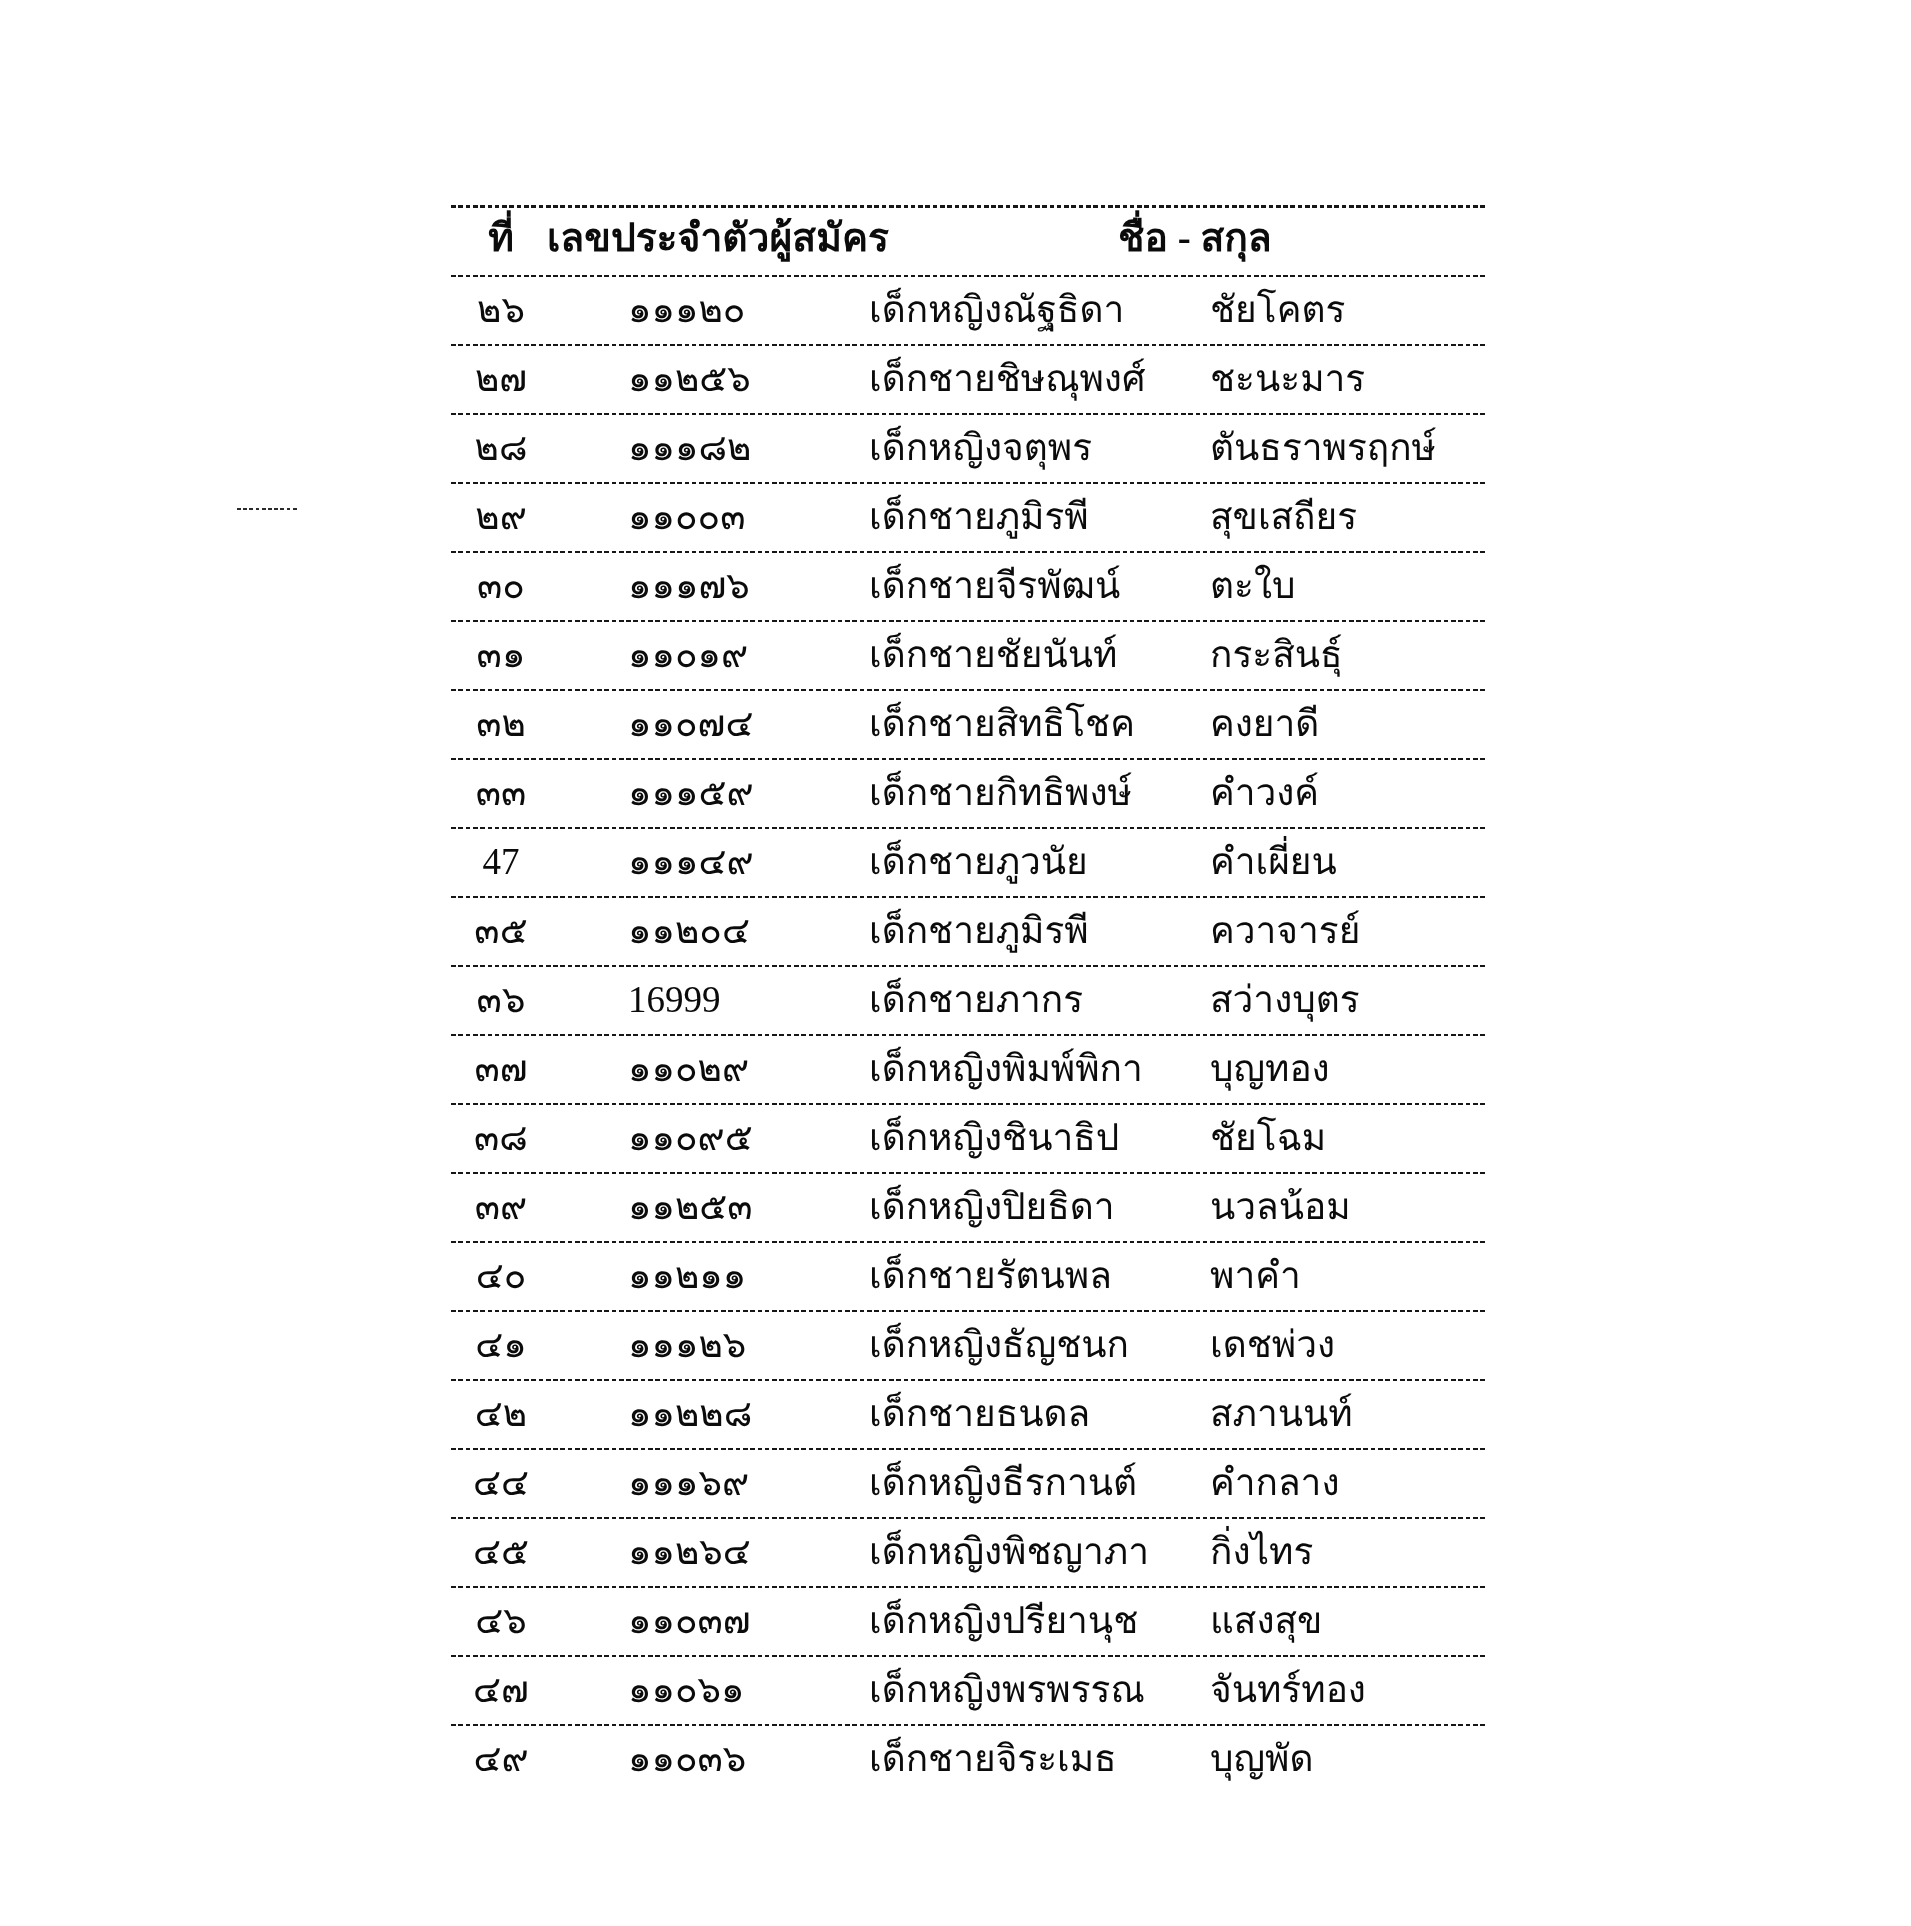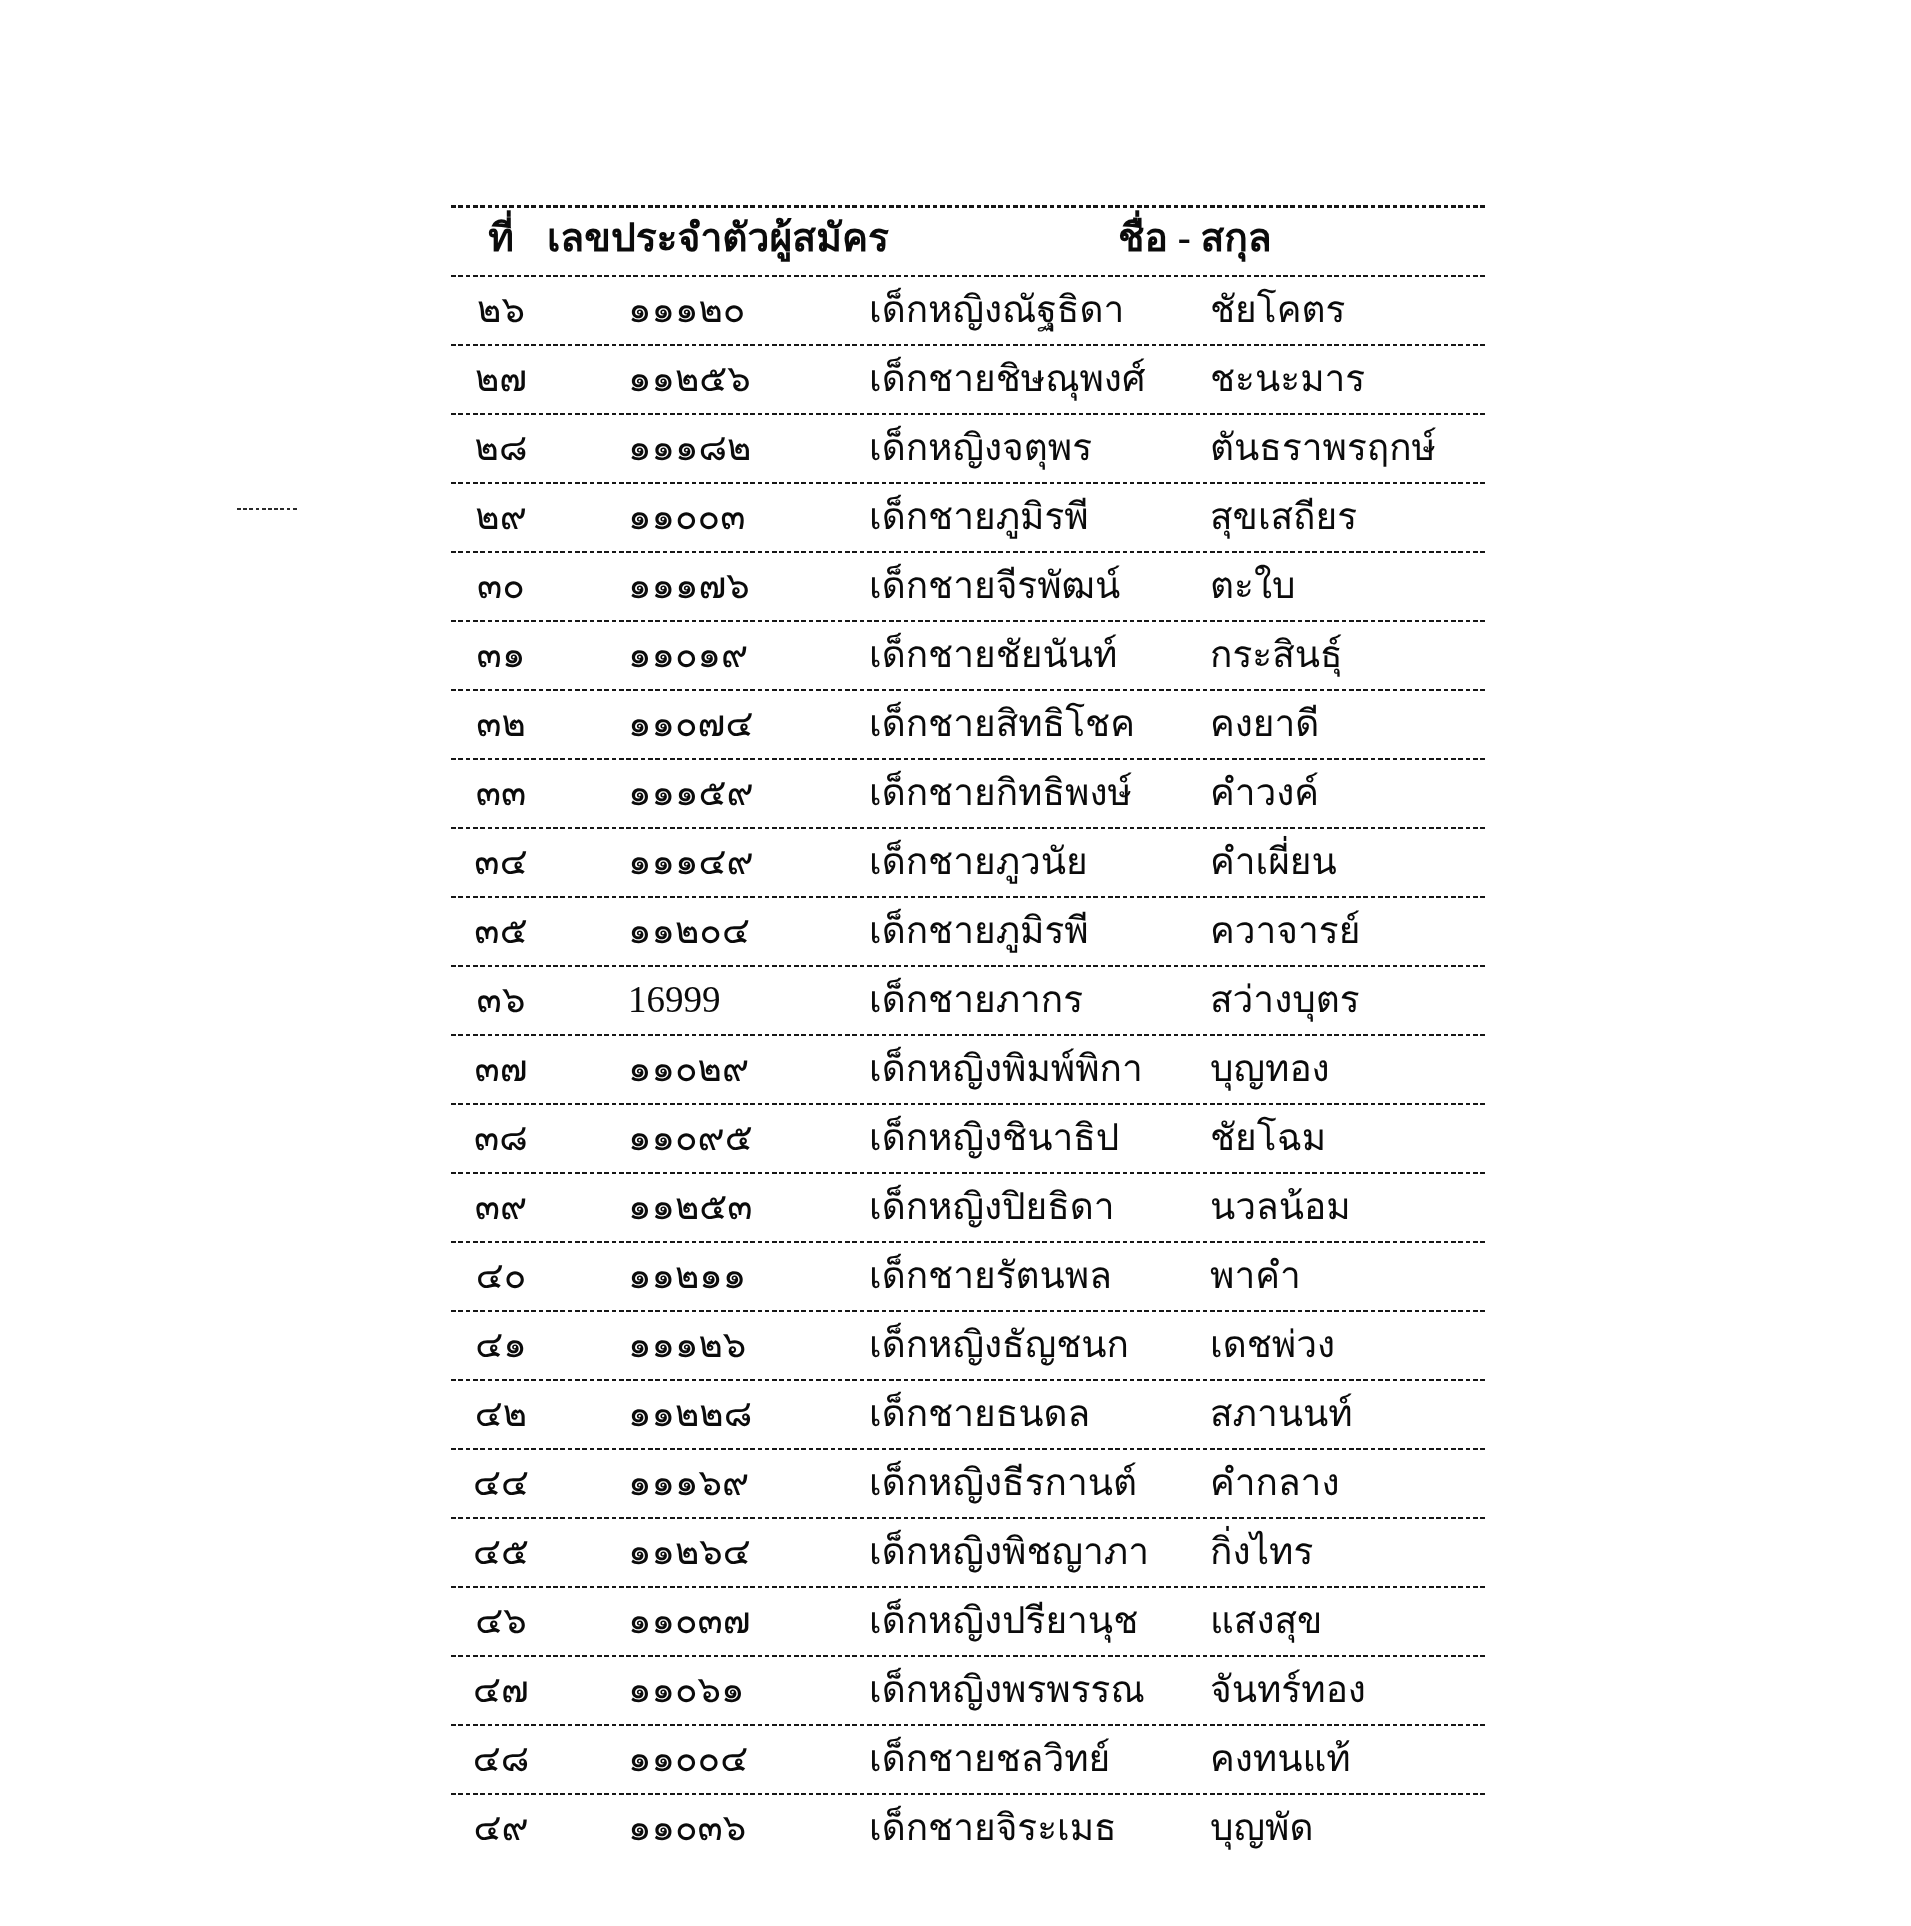--- a/index.html
+++ b/index.html
@@ -115,21 +115,21 @@
       <div class="rrule rule"></div>
     </div>
         <div class="row">
       <span class="cell c-no">๓๓</span>
       <span class="cell c-id">๑๑๑๕๙</span>
       <span class="cell c-name">เด็กชายกิทธิพงษ์</span>
       <span class="cell c-surname">คำวงค์</span>
       <div class="rrule rule"></div>
     </div>
         <div class="row">
-      <span class="cell c-no">๓๔</span>
+      <span class="cell c-no">47</span>
       <span class="cell c-id">๑๑๑๔๙</span>
       <span class="cell c-name">เด็กชายภูวนัย</span>
       <span class="cell c-surname">คำเผี่ยน</span>
       <div class="rrule rule"></div>
     </div>
         <div class="row">
       <span class="cell c-no">๓๕</span>
       <span class="cell c-id">๑๑๒๐๔</span>
       <span class="cell c-name">เด็กชายภูมิรพี</span>
       <span class="cell c-surname">ควาจารย์</span>
@@ -206,27 +206,20 @@
       <div class="rrule rule"></div>
     </div>
         <div class="row">
       <span class="cell c-no">๔๗</span>
       <span class="cell c-id">๑๑๐๖๑</span>
       <span class="cell c-name">เด็กหญิงพรพรรณ</span>
       <span class="cell c-surname">จันทร์ทอง</span>
       <div class="rrule rule"></div>
     </div>
         <div class="row">
-      <span class="cell c-no">๔๘</span>
-      <span class="cell c-id">๑๑๐๐๔</span>
-      <span class="cell c-name">เด็กชายชลวิทย์</span>
-      <span class="cell c-surname">คงทนแท้</span>
-      <div class="rrule rule"></div>
-    </div>
-        <div class="row">
       <span class="cell c-no">๔๙</span>
       <span class="cell c-id">๑๑๐๓๖</span>
       <span class="cell c-name">เด็กชายจิระเมธ</span>
       <span class="cell c-surname">บุญพัด</span>
 
     </div>
       </div>
   </div>
 
 </div>

